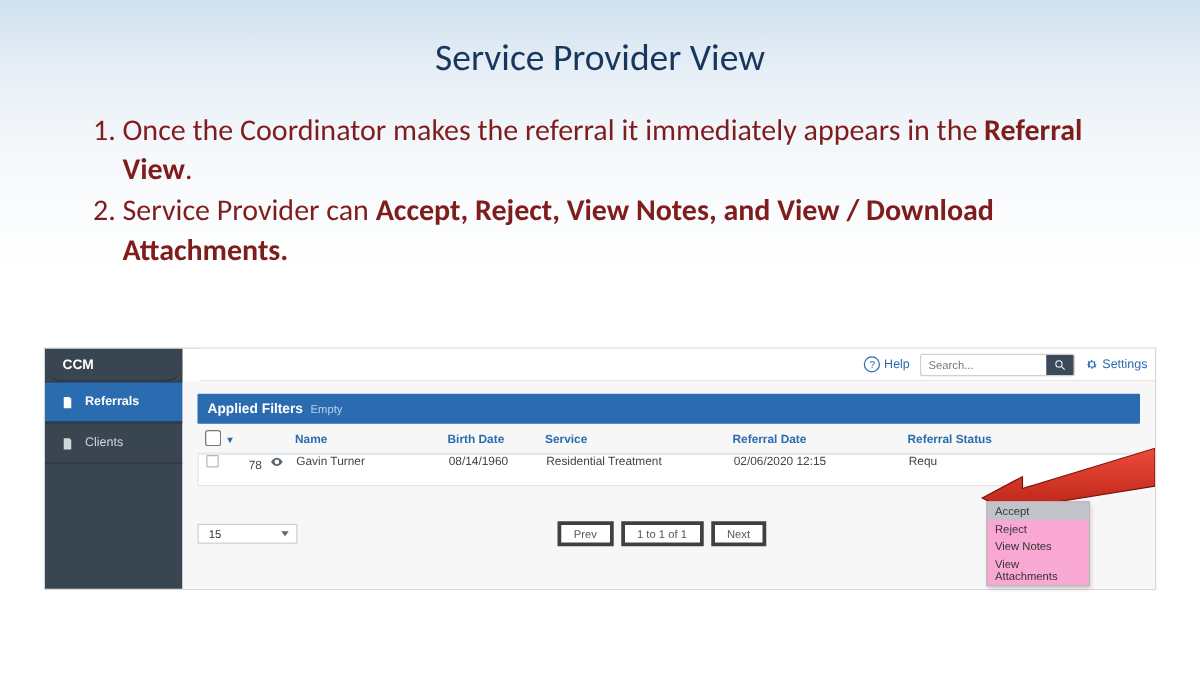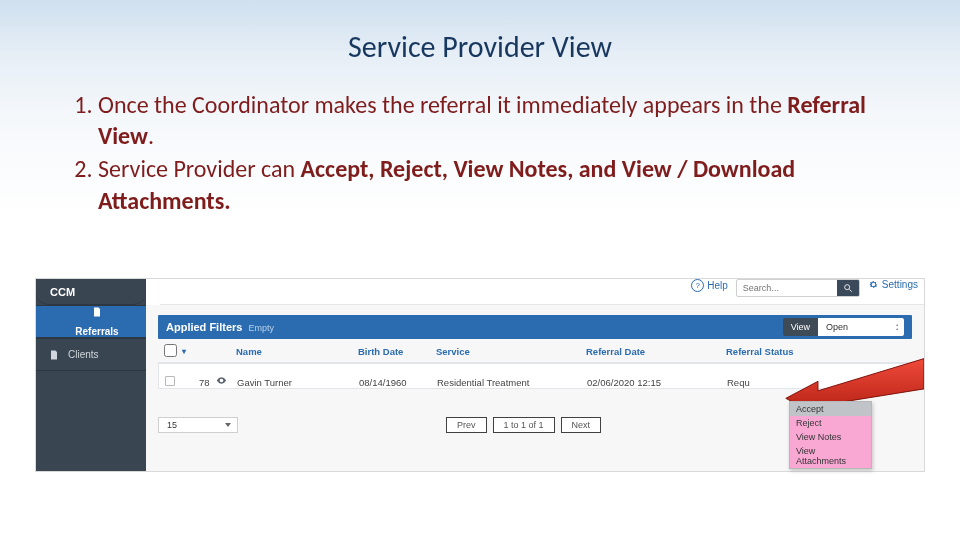--- a/index.html
+++ b/index.html
@@ -36,21 +36,21 @@
     font-size: 10px;
     color: #333;
   }
   .topbar {
     position: absolute;
     left: 124px; right: 0; top: 0;
     height: 26px;
     background: #fff;
     border-bottom: 1px solid #e6e6e6;
     display: flex;
-    align-items: flex-start;
+    align-items: center;
     justify-content: flex-end;
     gap: 8px;
     padding-right: 6px;
   }
   .help { color: #2b6cb0; font-size: 10px; display: flex; align-items: center; gap: 3px; }
   .help::before {
     content: "?"; display:inline-block; width:11px; height:11px; border-radius:50%;
     border:1px solid #2b6cb0; font-size:8px; line-height:11px; text-align:center; color:#2b6cb0;
   }
   .searchwrap {
@@ -76,21 +76,21 @@
     height:26px; display:flex; align-items:center; padding-left:14px;
     font-weight:700; color:#fff; font-size:11px;
     border-bottom:1px solid #2d3742;
     border-radius:13px;
   }
   .nav { display:flex; flex-direction:column; }
   .navitem {
     height:33px; display:flex; align-items:center; gap:8px;
     padding-left:12px; border-top:1px solid #2d3742; border-bottom:1px solid #2d3742;
   }
-  .navitem.active { background:#2b6cb0; color:#fff; font-weight:600;flex-direction:column; }
+  .navitem.active { background:#2b6cb0; color:#fff; font-weight:600; }
   .navitem .icon { width:12px; height:12px; display:block; }
 
   .content {
     position:absolute; left:110px; top:26px; right:0; bottom:0;
     background:#f7f7f7;
     padding:10px 12px 6px 12px;
   }
   .filtersbar {
     height:24px; background:#2b6cb0; color:#fff; font-size:10px;
     display:flex; align-items:center; justify-content:space-between;
@@ -121,32 +121,32 @@
   }
   .col-ck  { width:18px; }
   .col-ar  { width:14px; }
   .col-id  { width:40px; }
   .col-nm  { width:110px; }
   .col-bd  { width:90px;padding-left:12px; }
   .col-sv  { width:150px; }
   .col-rd  { width:140px; }
   .col-rs  { flex:1; }
   .row {
-    display:flex; align-items:flex-end; height:26px; padding:0 6px;
+    display:flex; align-items:flex-start; height:26px; padding:0 6px;
     background:#fff; border:1px solid #e2e6ea; font-size:9.5px; color:#444;
   }
   .row .col-ar { font-size:8px; color:#888; }
   .row .ck { appearance:none; width:10px; height:10px; border:1px solid #b8b8b8; border-radius:1px; }
   .eye svg { width:11px; height:11px; fill:#5a6570; }
   .row .col-id { padding-left:2px; }
   .pager {
     display:flex; align-items:center; gap:20px; margin-top:28px;
   }
   .pgbtn {
-    border:1px solid #404040; background:#fff; font-size:9px; padding:2px 10px;
+    border:3px solid #404040; background:#fff; font-size:9px; padding:2px 10px;
     color:#555;
   }
   .pgsize {
     border:1px solid #cfcfcf; background:#fff; font-size:9px; padding:2px 20px 2px 8px;
     position:relative; width:80px;
   }
   .pgsize::after {
     content:""; position:absolute; right:6px; top:50%; transform:translateY(-50%);
     width:0; height:0; border-left:3px solid transparent; border-right:3px solid transparent;
     border-top:4px solid #666;
@@ -232,24 +232,20 @@
       <span>Settings</span>
     </span>
   </div>
 
   <div class="content">
     <div class="filtersbar">
       <span class="left">
         <span class="fl-title">Applied Filters</span>
         <span class="fl-empty">Empty</span>
       </span>
-      <span class="viewselect">
-        <span class="vl">View</span>
-        <span class="vv">Open</span>
-      </span>
     </div>
 
     <div class="headers">
       <span class="col-ck"><input type="checkbox" class="ck" style=""></span>
       <span class="col-ar" style="font-size:8px;color:#2b6cb0;">▾</span>
       <span class="col-id"></span>
       <span class="col-nm">Name</span>
       <span class="col-bd">Birth Date</span>
       <span class="col-sv">Service</span>
       <span class="col-rd">Referral Date</span>

